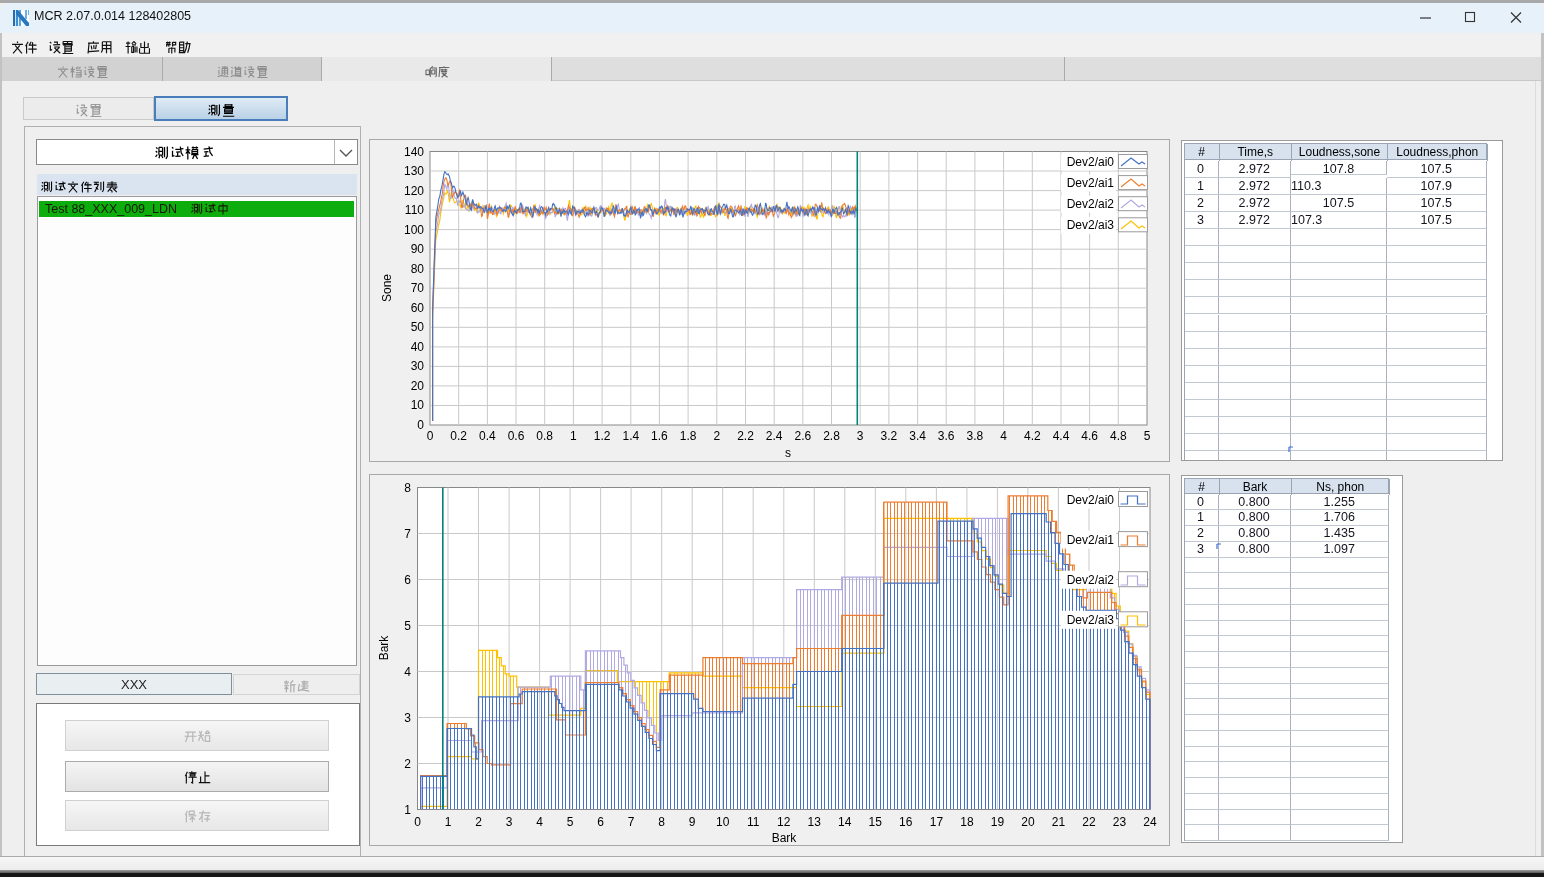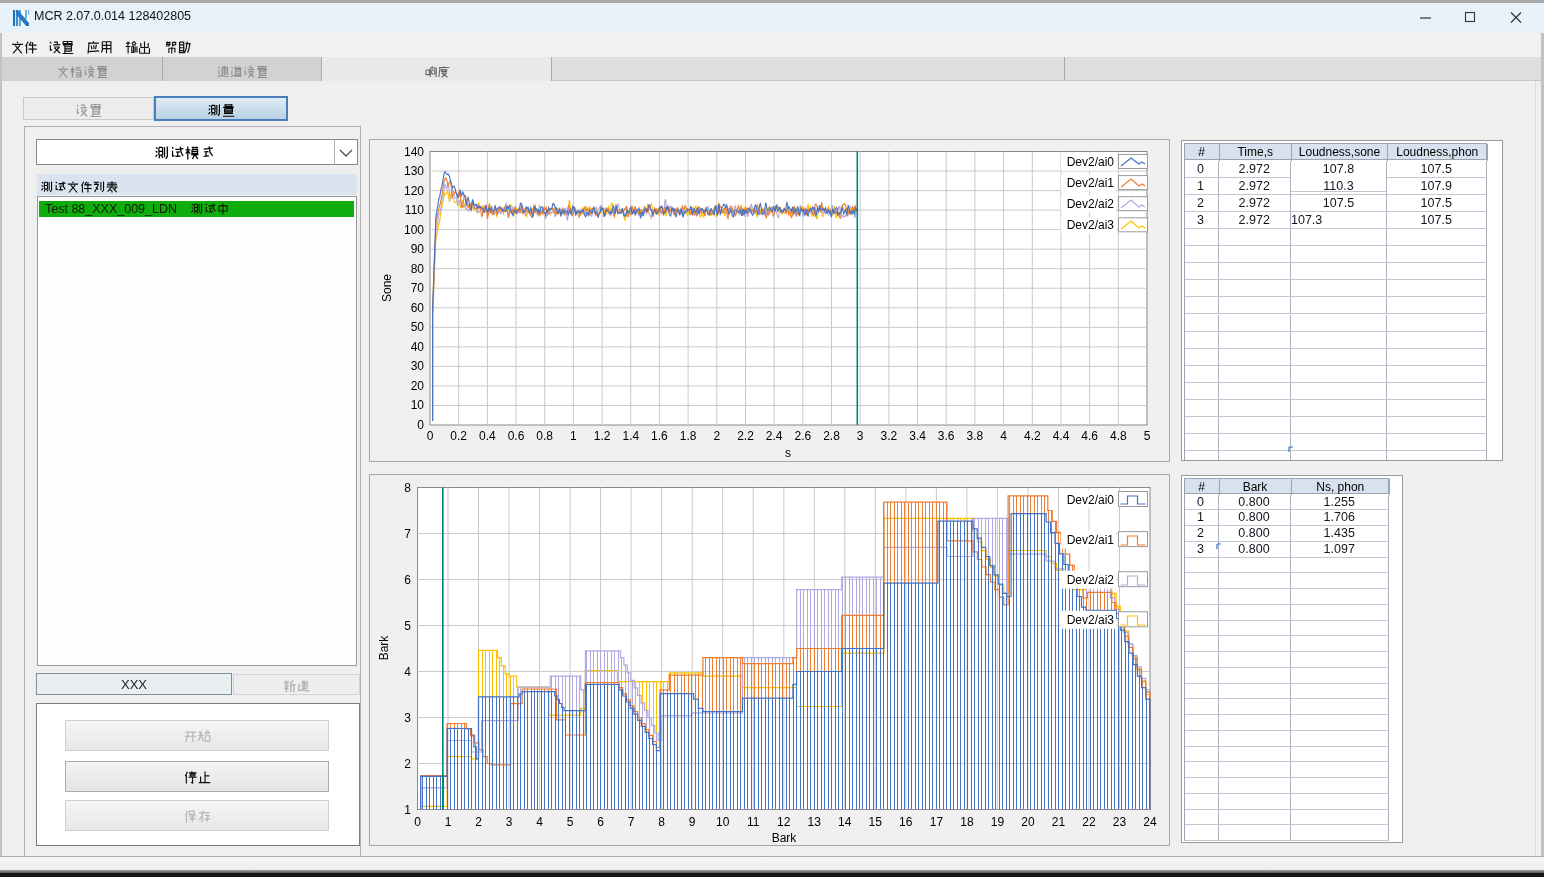--- a/index.html
+++ b/index.html
@@ -381,27 +381,27 @@
 <div style="position:absolute;left:1181px;top:140px;width:322px;height:321px;background:#fff;border:1px solid #9a9a9a;overflow:hidden">
     <div style="position:absolute;left:1.5px;top:1.5px;width:303.0px;height:17.1px;background:#d8e2ee;border:1px solid #9aa4b2;box-sizing:border-box">
       <div style="position:absolute;left:0px;top:0;width:35px;height:17.1px;line-height:17.1px;text-align:center;font-size:12px;color:#000;border-right:1px solid #9aa4b2;box-sizing:border-box">#</div>
       <div style="position:absolute;left:35px;top:0;width:72.5px;height:17.1px;line-height:17.1px;text-align:center;font-size:12px;color:#000;border-right:1px solid #9aa4b2;box-sizing:border-box">Time,s</div>
       <div style="position:absolute;left:107.5px;top:0;width:96px;height:17.1px;line-height:17.1px;text-align:center;font-size:12px;color:#000;border-right:1px solid #9aa4b2;box-sizing:border-box">Loudness,sone</div>
       <div style="position:absolute;left:203.5px;top:0;width:99.5px;height:17.1px;line-height:17.1px;text-align:center;font-size:12px;color:#000;border-right:1px solid #9aa4b2;box-sizing:border-box">Loudness,phon</div>
     </div>
     <div style="position:absolute;left:1.5px;top:19.6px;width:303.0px;height:17.1px">
       <div style="position:absolute;left:0px;top:0;width:35px;height:17.1px;line-height:17.1px;text-align:center;font-size:12.5px;color:#14141e;border-right:1px solid #aab2be;border-bottom:1px solid #c2c8d2;box-sizing:border-box;font-family:'Liberation Sans',sans-serif">0</div>
       <div style="position:absolute;left:35px;top:0;width:72.5px;height:17.1px;line-height:17.1px;text-align:center;font-size:12.5px;color:#14141e;border-right:1px solid #aab2be;border-bottom:1px solid #c2c8d2;box-sizing:border-box;font-family:'Liberation Sans',sans-serif">2.972</div>
-      <div style="position:absolute;left:107.5px;top:0;width:96px;height:31px;line-height:17.1px;text-align:center;font-size:12.5px;color:#14141e;border-right:1px solid #aab2be;border-bottom:1px solid #c2c8d2;box-sizing:border-box;font-family:'Liberation Sans',sans-serif">107.8</div>
+      <div style="position:absolute;left:107.5px;top:0;width:96px;height:14px;line-height:17.1px;text-align:center;font-size:12.5px;color:#14141e;border-right:1px solid #aab2be;border-bottom:1px solid #c2c8d2;box-sizing:border-box;font-family:'Liberation Sans',sans-serif">107.8</div>
       <div style="position:absolute;left:203.5px;top:0;width:99.5px;height:17.1px;line-height:17.1px;text-align:center;font-size:12.5px;color:#14141e;border-right:1px solid #aab2be;border-bottom:1px solid #c2c8d2;box-sizing:border-box;font-family:'Liberation Sans',sans-serif">107.5</div>
     </div>
     <div style="position:absolute;left:1.5px;top:36.7px;width:303.0px;height:17.1px">
       <div style="position:absolute;left:0px;top:0;width:35px;height:17.1px;line-height:17.1px;text-align:center;font-size:12.5px;color:#14141e;border-right:1px solid #aab2be;border-bottom:1px solid #c2c8d2;box-sizing:border-box;font-family:'Liberation Sans',sans-serif">1</div>
       <div style="position:absolute;left:35px;top:0;width:72.5px;height:17.1px;line-height:17.1px;text-align:center;font-size:12.5px;color:#14141e;border-right:1px solid #aab2be;border-bottom:1px solid #c2c8d2;box-sizing:border-box;font-family:'Liberation Sans',sans-serif">2.972</div>
-      <div style="position:absolute;left:107.5px;top:0;width:96px;height:17.1px;line-height:17.1px;text-align:center;font-size:12.5px;color:#14141e;border-right:1px solid #aab2be;border-bottom:1px solid #c2c8d2;box-sizing:border-box;font-family:'Liberation Sans',sans-serif">110.3</div>
+      <div style="position:absolute;left:107.5px;top:0;width:96px;height:17.1px;line-height:17.1px;font-size:12.5px;color:#14141e;border-right:1px solid #aab2be;border-bottom:1px solid #c2c8d2;box-sizing:border-box;font-family:'Liberation Sans',sans-serif">110.3</div>
       <div style="position:absolute;left:203.5px;top:0;width:99.5px;height:17.1px;line-height:17.1px;text-align:center;font-size:12.5px;color:#14141e;border-right:1px solid #aab2be;border-bottom:1px solid #c2c8d2;box-sizing:border-box;font-family:'Liberation Sans',sans-serif">107.9</div>
     </div>
     <div style="position:absolute;left:1.5px;top:53.800000000000004px;width:303.0px;height:17.1px">
       <div style="position:absolute;left:0px;top:0;width:35px;height:17.1px;line-height:17.1px;text-align:center;font-size:12.5px;color:#14141e;border-right:1px solid #aab2be;border-bottom:1px solid #c2c8d2;box-sizing:border-box;font-family:'Liberation Sans',sans-serif">2</div>
       <div style="position:absolute;left:35px;top:0;width:72.5px;height:17.1px;line-height:17.1px;text-align:center;font-size:12.5px;color:#14141e;border-right:1px solid #aab2be;border-bottom:1px solid #c2c8d2;box-sizing:border-box;font-family:'Liberation Sans',sans-serif">2.972</div>
       <div style="position:absolute;left:107.5px;top:0;width:96px;height:17.1px;line-height:17.1px;text-align:center;font-size:12.5px;color:#14141e;border-right:1px solid #aab2be;border-bottom:1px solid #c2c8d2;box-sizing:border-box;font-family:'Liberation Sans',sans-serif">107.5</div>
       <div style="position:absolute;left:203.5px;top:0;width:99.5px;height:17.1px;line-height:17.1px;text-align:center;font-size:12.5px;color:#14141e;border-right:1px solid #aab2be;border-bottom:1px solid #c2c8d2;box-sizing:border-box;font-family:'Liberation Sans',sans-serif">107.5</div>
     </div>
     <div style="position:absolute;left:1.5px;top:70.9px;width:303.0px;height:17.1px">
       <div style="position:absolute;left:0px;top:0;width:35px;height:17.1px;line-height:17.1px;text-align:center;font-size:12.5px;color:#14141e;border-right:1px solid #aab2be;border-bottom:1px solid #c2c8d2;box-sizing:border-box;font-family:'Liberation Sans',sans-serif">3</div>

